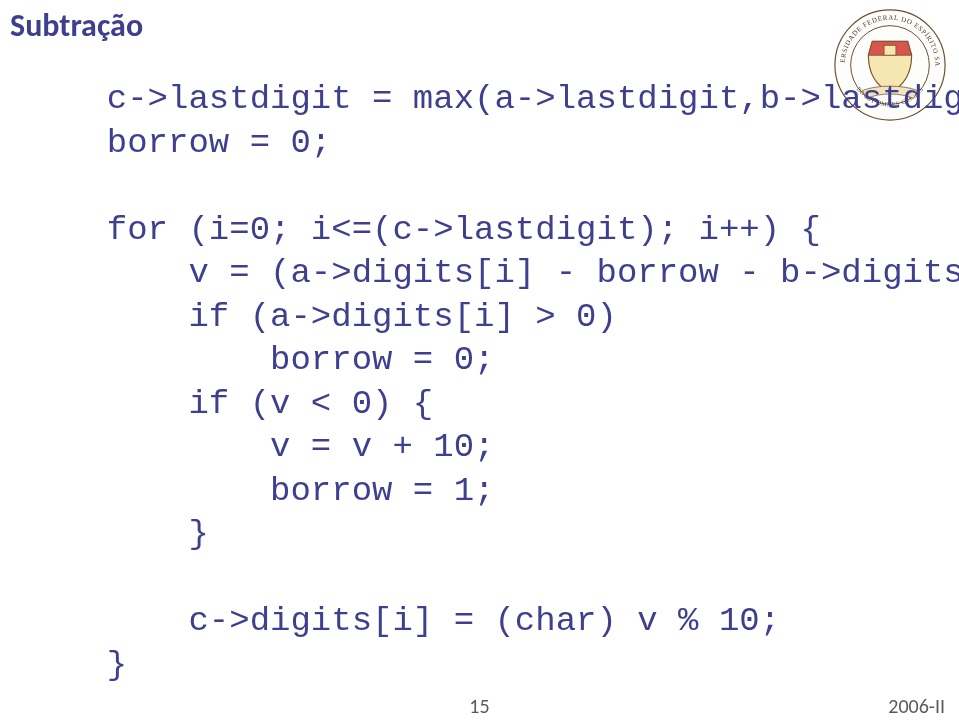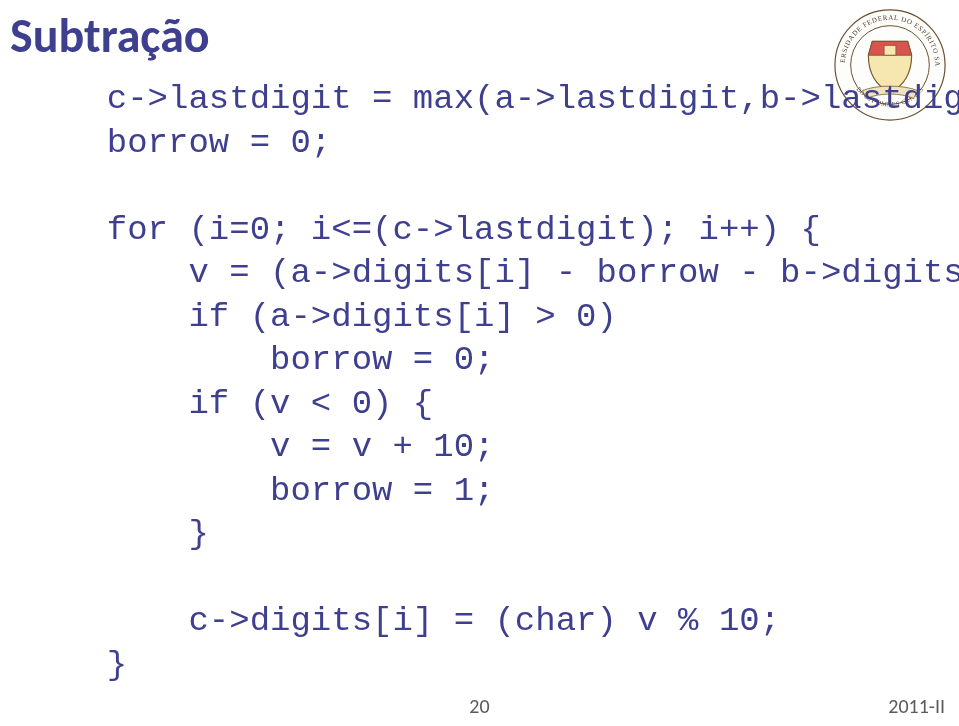--- a/index.html
+++ b/index.html
@@ -6,21 +6,21 @@
   html, body { width: 959px; height: 726px; overflow: hidden; }
   body {
     background: #ffffff;
     font-family: "Calibri", Arial, sans-serif;
     position: relative;
   }
   .title {
     position: absolute;
     top: 6px;
     left: 10px;
-    font-size: 48px;
+    font-size: 32px;
     font-weight: bold;
     color: #3f3f8f;
   }
   .code {
     position: absolute;
     top: 78px;
     left: 66px;
     right: 40px;
     font-family: "Courier New", monospace;
     font-size: 34px;
@@ -98,15 +98,15 @@
           borrow = 1;
       }
 
       c-&gt;digits[i] = (char) v % 10;
   }
 
   zero_justify(c);
 }</pre>
 
 <div class="footer">
-  <span class="page-num">20</span>
-  <span class="term">2011-II</span>
+  <span class="page-num">15</span>
+  <span class="term">2006-II</span>
 </div>
 
 </body></html>

